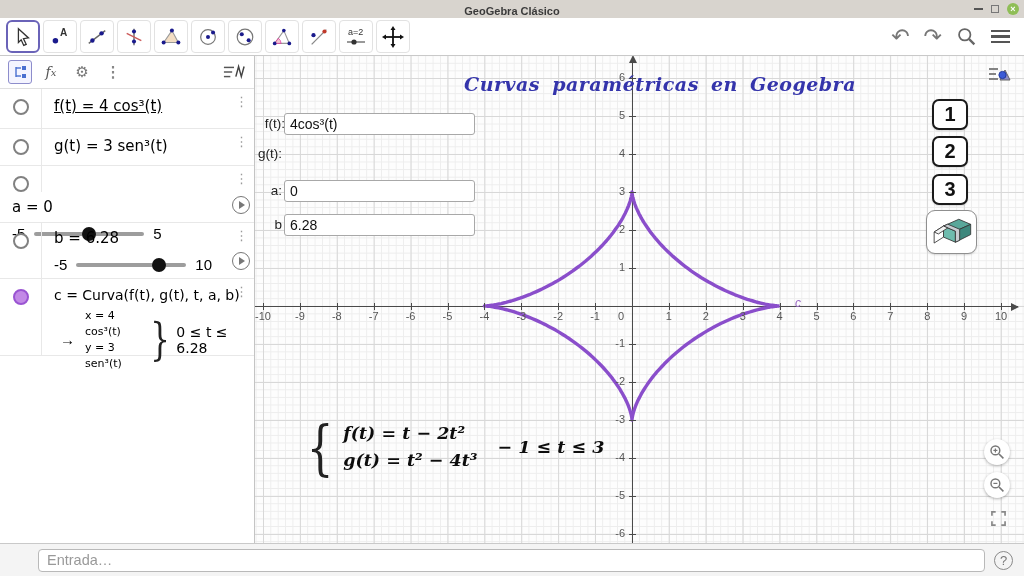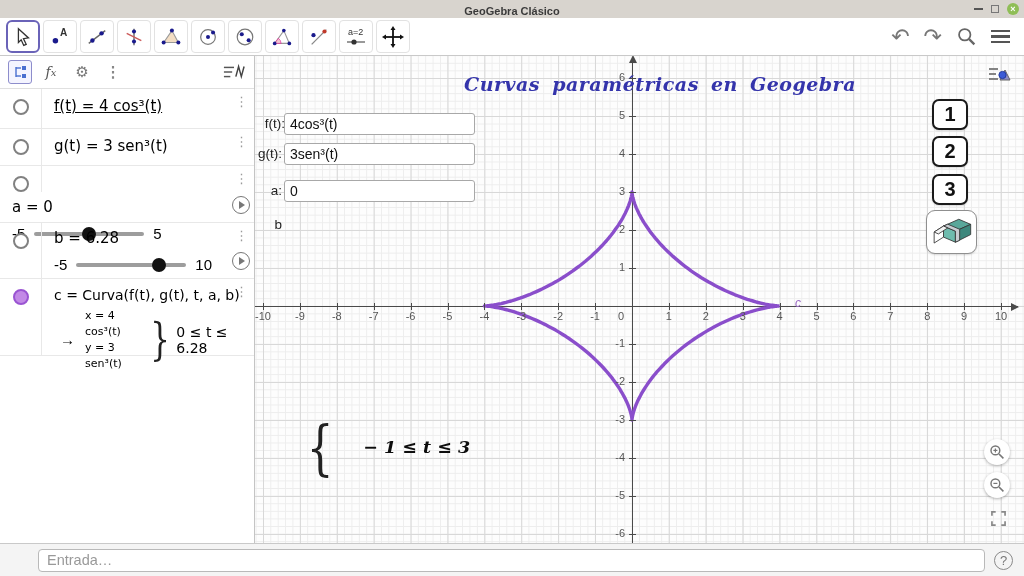--- a/index.html
+++ b/index.html
@@ -335,27 +335,31 @@
     <svg id="plot" width="768" height="487">
         <polyline points="524.6,250.0 524.5,250.0 524.2,250.0 523.8,250.0 523.2,249.9 522.4,249.9 521.4,249.8 520.3,249.7 519.0,249.5 517.6,249.3 515.9,249.1 514.2,248.8 512.3,248.5 510.2,248.1 508.0,247.6 505.7,247.1 503.2,246.5 500.7,245.8 498.0,245.0 495.2,244.2 492.3,243.3 489.4,242.3 486.3,241.2 483.2,240.0 480.0,238.8 476.8,237.4 473.5,236.0 470.1,234.5 466.8,232.9 463.4,231.2 460.0,229.5 456.6,227.6 453.2,225.7 449.8,223.7 446.4,221.7 443.0,219.5 439.7,217.3 436.4,215.1 433.2,212.7 430.0,210.3 426.9,207.9 423.9,205.4 420.9,202.9 418.0,200.4 415.2,197.8 412.5,195.2 409.8,192.6 407.3,190.0 404.8,187.3 402.5,184.7 400.3,182.1 398.2,179.5 396.1,176.9 394.2,174.3 392.5,171.8 390.8,169.3 389.2,166.9 387.7,164.5 386.4,162.2 385.2,159.9 384.0,157.7 383.0,155.6 382.1,153.6 381.2,151.6 380.5,149.8 379.8,148.0 379.3,146.4 378.8,144.8 378.4,143.4 378.0,142.1 377.7,140.9 377.5,139.8 377.3,138.9 377.2,138.1 377.1,137.4 377.1,136.9 377.0,136.4 377.0,136.2 377.0,136.0 377.0,136.0 377.0,136.1 377.0,136.4 377.0,136.8 376.9,137.4 376.8,138.0 376.7,138.8 376.5,139.8 376.3,140.8 376.0,142.0 375.7,143.3 375.3,144.7 374.8,146.2 374.2,147.9 373.6,149.6 372.8,151.5 372.0,153.4 371.1,155.4 370.1,157.5 368.9,159.7 367.7,162.0 366.4,164.3 364.9,166.7 363.4,169.1 361.7,171.6 359.9,174.1 358.0,176.7 356.0,179.3 353.9,181.9 351.7,184.5 349.3,187.1 346.9,189.8 344.4,192.4 341.8,195.0 339.0,197.6 336.2,200.2 333.3,202.7 330.4,205.2 327.3,207.7 324.2,210.2 321.0,212.5 317.8,214.9 314.5,217.1 311.2,219.3 307.9,221.5 304.5,223.6 301.1,225.6 297.7,227.5 294.3,229.3 290.9,231.1 287.5,232.8 284.1,234.4 280.8,235.9 277.5,237.3 274.3,238.7 271.1,239.9 267.9,241.1 264.9,242.2 261.9,243.2 259.0,244.1 256.2,245.0 253.5,245.7 251.0,246.4 248.5,247.0 246.2,247.6 244.0,248.0 241.9,248.4 240.0,248.8 238.2,249.1 236.6,249.3 235.1,249.5 233.8,249.7 232.6,249.8 231.7,249.9 230.9,249.9 230.2,250.0 229.8,250.0 229.5,250.0 229.4,250.0 229.5,250.0 229.7,250.0 230.2,250.0 230.8,250.1 231.5,250.1 232.5,250.2 233.6,250.3 234.9,250.4 236.3,250.6 237.9,250.9 239.7,251.2 241.6,251.5 243.6,251.9 245.8,252.4 248.1,252.9 250.6,253.5 253.1,254.2 255.8,254.9 258.6,255.7 261.4,256.7 264.4,257.6 267.4,258.7 270.6,259.9 273.7,261.1 277.0,262.5 280.3,263.9 283.6,265.4 287.0,267.0 290.3,268.6 293.7,270.4 297.2,272.2 300.6,274.1 304.0,276.1 307.3,278.2 310.7,280.3 314.0,282.5 317.3,284.8 320.5,287.1 323.7,289.5 326.8,291.9 329.9,294.4 332.9,296.9 335.8,299.4 338.6,302.0 341.3,304.6 344.0,307.2 346.5,309.8 349.0,312.5 351.3,315.1 353.5,317.7 355.7,320.3 357.7,322.9 359.6,325.5 361.4,328.0 363.1,330.5 364.7,332.9 366.1,335.3 367.5,337.7 368.7,339.9 369.9,342.1 370.9,344.2 371.9,346.3 372.7,348.2 373.5,350.1 374.1,351.8 374.7,353.5 375.2,355.1 375.6,356.5 376.0,357.8 376.3,359.0 376.5,360.1 376.7,361.0 376.8,361.9 376.9,362.5 376.9,363.1 377.0,363.5 377.0,363.8 377.0,364.0 377.0,364.0 377.0,363.9 377.0,363.6 377.0,363.2 377.1,362.7 377.2,362.0 377.3,361.2 377.5,360.3 377.7,359.3 378.0,358.1 378.3,356.8 378.7,355.4 379.2,353.9 379.7,352.3 380.4,350.5 381.1,348.7 381.9,346.8 382.8,344.7 383.9,342.6 385.0,340.5 386.2,338.2 387.5,335.9 389.0,333.5 390.5,331.1 392.2,328.6 394.0,326.1 395.8,323.5 397.8,320.9 399.9,318.3 402.1,315.7 404.5,313.1 406.9,310.5 409.4,307.8 412.0,305.2 414.7,302.6 417.5,300.0 420.4,297.5 423.4,295.0 426.4,292.5 429.5,290.0 432.7,287.7 435.9,285.3 439.2,283.0 442.5,280.8 445.9,278.7 449.2,276.6 452.6,274.6 456.0,272.7 459.4,270.8 462.8,269.0 466.2,267.3 469.6,265.7 472.9,264.2 476.2,262.8 479.5,261.4 482.7,260.2 485.8,259.0 488.9,257.9 491.9,256.9 494.8,256.0 497.6,255.1 500.3,254.3 502.8,253.7 505.3,253.0 507.7,252.5 509.9,252.0 512.0,251.6 513.9,251.2 515.7,250.9 517.3,250.7 518.8,250.5 520.1,250.3 521.3,250.2 522.3,250.1 523.1,250.1 523.7,250.0 524.2,250.0 524.5,250.0 524.6,250.0" fill="none" stroke="#8a4ecb" stroke-width="3.4" stroke-linejoin="round"></polyline>
       </svg>
     <div class="curve-label">c</div>
 
     <div class="gtitle">Curvas paramétricas en Geogebra</div>
 
     <div class="glabel" style="left:3px; top:60px;">f(t):</div>
     <input class="gin" style="top: 57px;" value="4cos³(t)">
     <div class="glabel" style="left:0; top:90px;">g(t):</div>
-    <input class="gin" style="top: 87px;" value="3sen³(t)">
     <div class="glabel" style="left:0; top:127px;">a:</div>
     <input class="gin" style="top: 124px;" value="0">
     <div class="glabel" style="left:0; top:161px;">b</div>
+    <input class="gin" style="top: 158px;" value="6.28">
 
     <div class="formula">
       <span class="fbrace">{</span>
+      <div class="flines">
+        <div>f(t) = t − 2t²</div>
+        <div>g(t) = t² − 4t³</div>
+      </div>
       <span class="fdomain">− 1 ≤ t ≤ 3</span>
     </div>
 
     <div class="numbtn" style="top:43px;">1</div>
     <div class="numbtn" style="top:80px;">2</div>
     <div class="numbtn" style="top:118px;">3</div>
 
     <div class="eraserbtn">
       <svg width="42" height="34" viewBox="0 0 48 40">
         <polygon points="14,13 32,5 46,11 28,19" fill="#59a79a" stroke="#333" stroke-width="1"></polygon>

